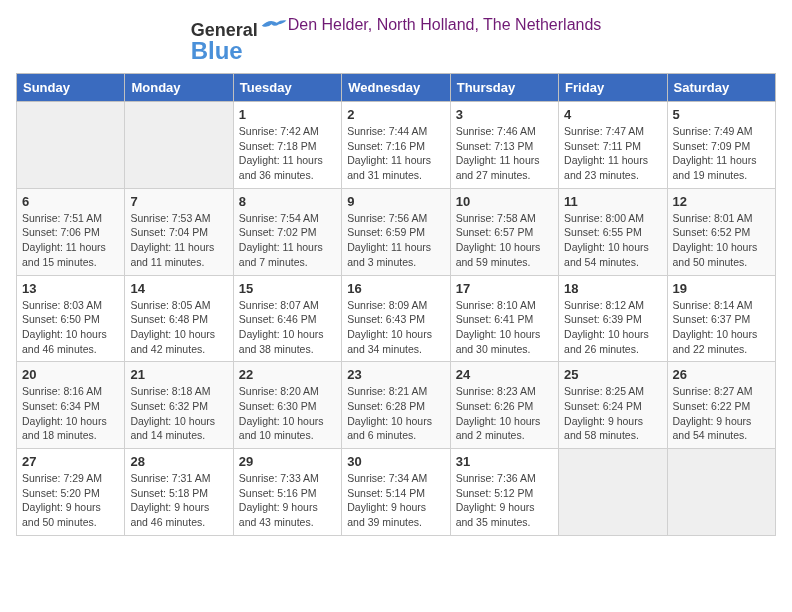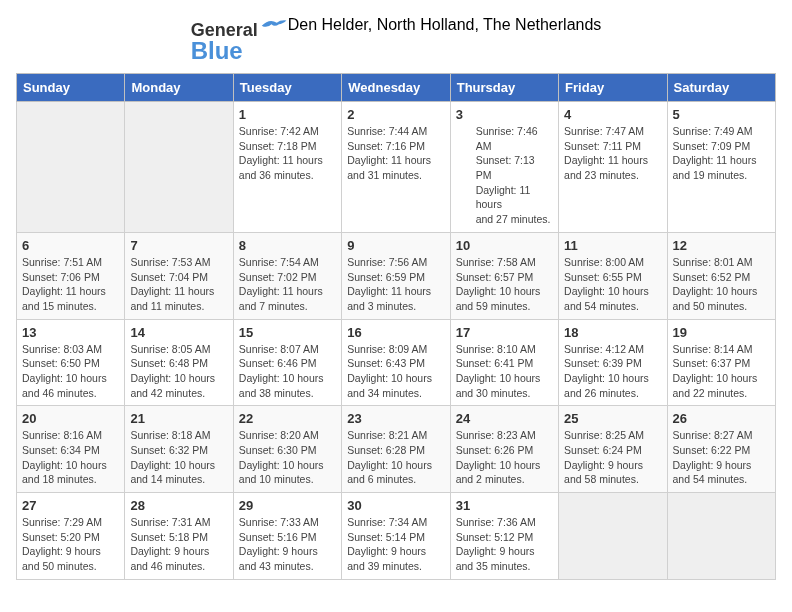--- a/index.html
+++ b/index.html
@@ -34,21 +34,21 @@
     .title-section {
       text-align: right;
     }
     .month-title {
       font-size: 36px;
       font-weight: bold;
       color: #333;
     }
     .location {
       font-size: 16px;
-      color: #000000;
+      color: #701a75;
     }
     table {
       width: 100%;
       border-collapse: collapse;
       table-layout: fixed;
     }
     th {
       background-color: #3a6bbf;
       color: white;
       text-align: left;
@@ -128,21 +128,21 @@
         </td>
         <td>
           <div class="day-number">2</div>
           <div class="day-info" style="white-space: pre-line;">Sunrise: 7:44 AM
 Sunset: 7:16 PM
 Daylight: 11 hours
 and 31 minutes.</div>
         </td>
         <td>
           <div class="day-number">3</div>
-          <div class="day-info" style="white-space: pre-line; margin-left: 20px;">Sunrise: 7:46 AM
+          <div class="day-info" style="white-space: pre-line;">Sunrise: 7:46 AM
 Sunset: 7:13 PM
 Daylight: 11 hours
 and 27 minutes.</div>
         </td>
         <td>
           <div class="day-number">4</div>
           <div class="day-info" style="white-space: pre-line;">Sunrise: 7:47 AM
 Sunset: 7:11 PM
 Daylight: 11 hours
 and 23 minutes.</div>
@@ -237,21 +237,21 @@
         </td>
         <td>
           <div class="day-number">17</div>
           <div class="day-info" style="white-space: pre-line;">Sunrise: 8:10 AM
 Sunset: 6:41 PM
 Daylight: 10 hours
 and 30 minutes.</div>
         </td>
         <td>
           <div class="day-number">18</div>
-          <div class="day-info" style="white-space: pre-line;">Sunrise: 4:12 AM
+          <div class="day-info" style="white-space: pre-line;">Sunrise: 8:12 AM
 Sunset: 6:39 PM
 Daylight: 10 hours
 and 26 minutes.</div>
         </td>
         <td>
           <div class="day-number">19</div>
           <div class="day-info" style="white-space: pre-line;">Sunrise: 8:14 AM
 Sunset: 6:37 PM
 Daylight: 10 hours
 and 22 minutes.</div>

